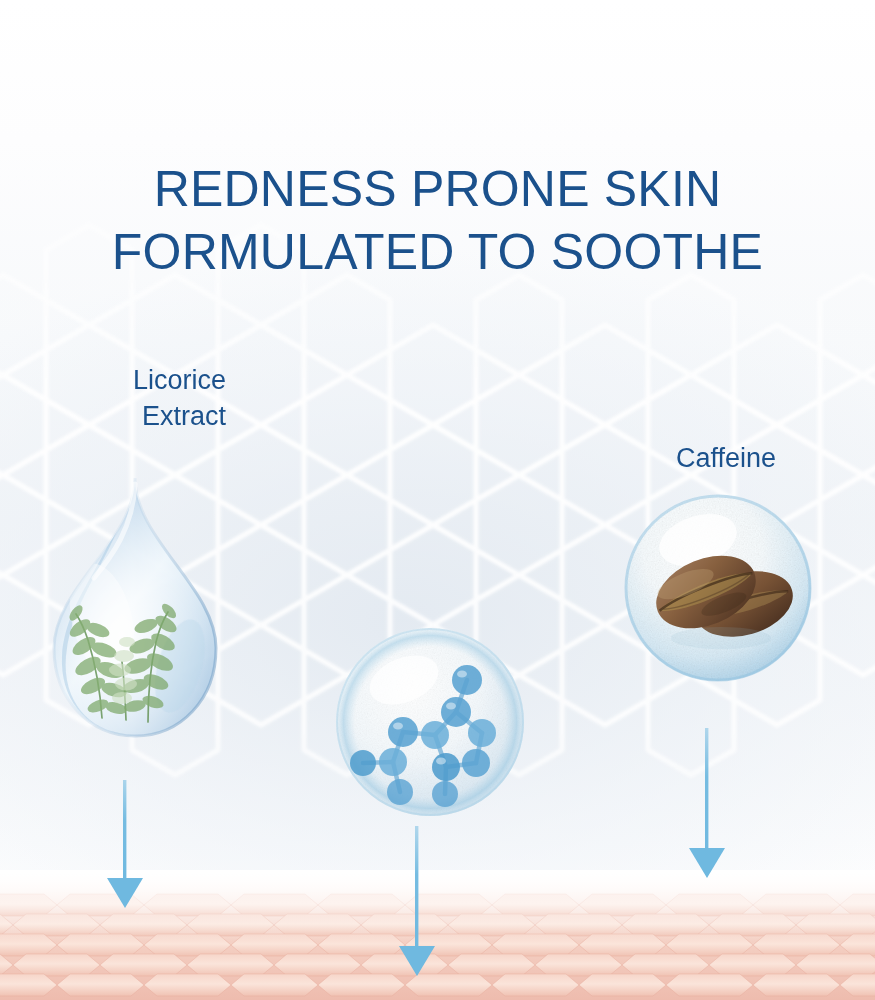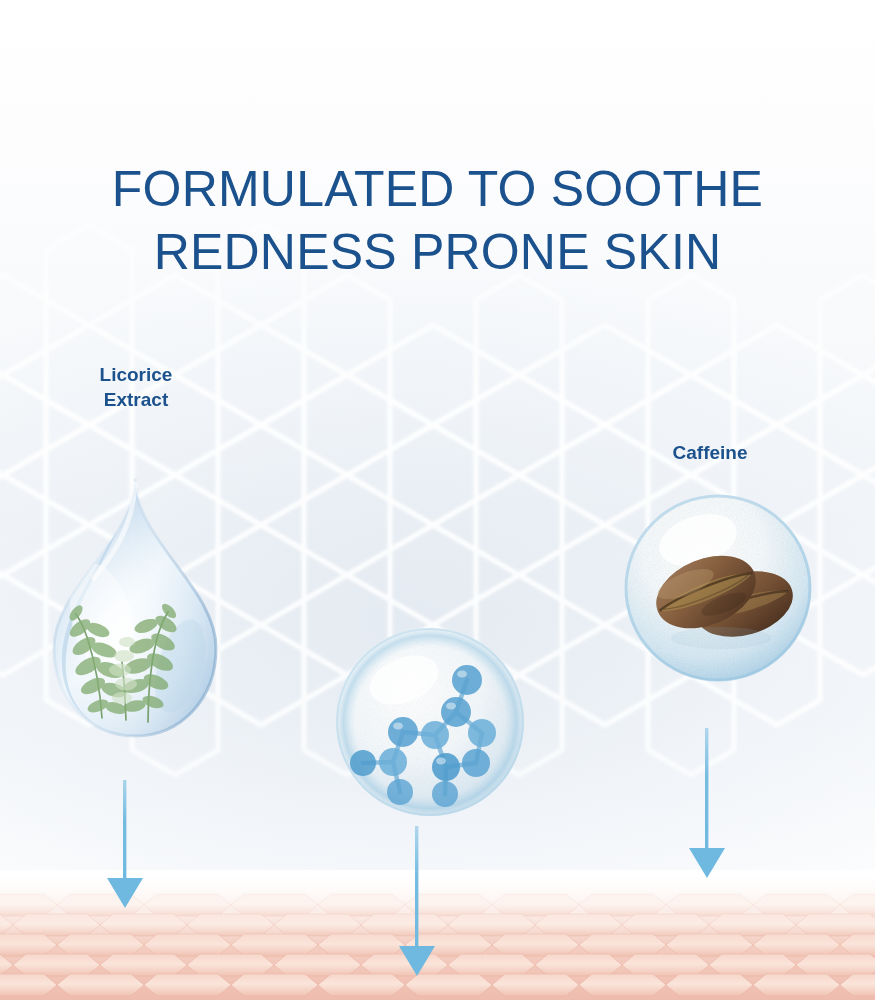--- a/index.html
+++ b/index.html
@@ -44,29 +44,29 @@
     letter-spacing: 0.2px;
     font-weight: 400;
     white-space: nowrap;
   }
   .heading .hline { display: block; }
 
   
   .ing-label {
     position: absolute;
     color: #1b518c;
-    font-size: 19px;
+    font-size: 27px;
     line-height: 1.34;
-    font-weight: 700;
-    text-align: center;
+    font-weight: 400;
+    text-align: right;
     white-space: pre-line;
   }
   #label-licorice { left: 46px; top: 362px; width: 180px; }
   #label-allantoin { left: 338px; top: 578px; width: 180px; }
-  #label-caffeine { left: 620px; top: 440px; width: 180px; }
+  #label-caffeine { left: 596px; top: 440px; width: 180px; }
 
   
   #skin {
     position: absolute;
     left: 0;
     bottom: 0;
     width: 875px;
     height: 130px;
   }
   #skin svg { display: block; width: 100%; height: 100%; }
@@ -162,22 +162,22 @@
           <polygon points="132,700 175,675 218,700 218,750 175,775 132,750"></polygon>
           <polygon points="304,700 347,675 390,700 390,750 347,775 304,750"></polygon>
           <polygon points="476,700 519,675 562,700 562,750 519,775 476,750"></polygon>
           <polygon points="648,700 691,675 734,700 734,750 691,775 648,750"></polygon>
         </g>
       </g>
     </svg>
   </div>
 
   <h1 class="heading">
+    <span class="hline">REDNESS PRONE SKIN</span>
     <span class="hline">FORMULATED TO SOOTHE</span>
-    <span class="hline">REDNESS PRONE SKIN</span>
   </h1>
 
   <div id="skin">
     <svg viewBox="0 0 875 130" preserveAspectRatio="none" aria-hidden="true">
       <defs>
         <linearGradient id="skinbase" x1="0" y1="0" x2="0" y2="1">
           <stop offset="0%" stop-color="#ffffff"></stop>
           <stop offset="12%" stop-color="#fdf2ee"></stop>
           <stop offset="34%" stop-color="#f7ddd4"></stop>
           <stop offset="62%" stop-color="#f3ccbf"></stop>

